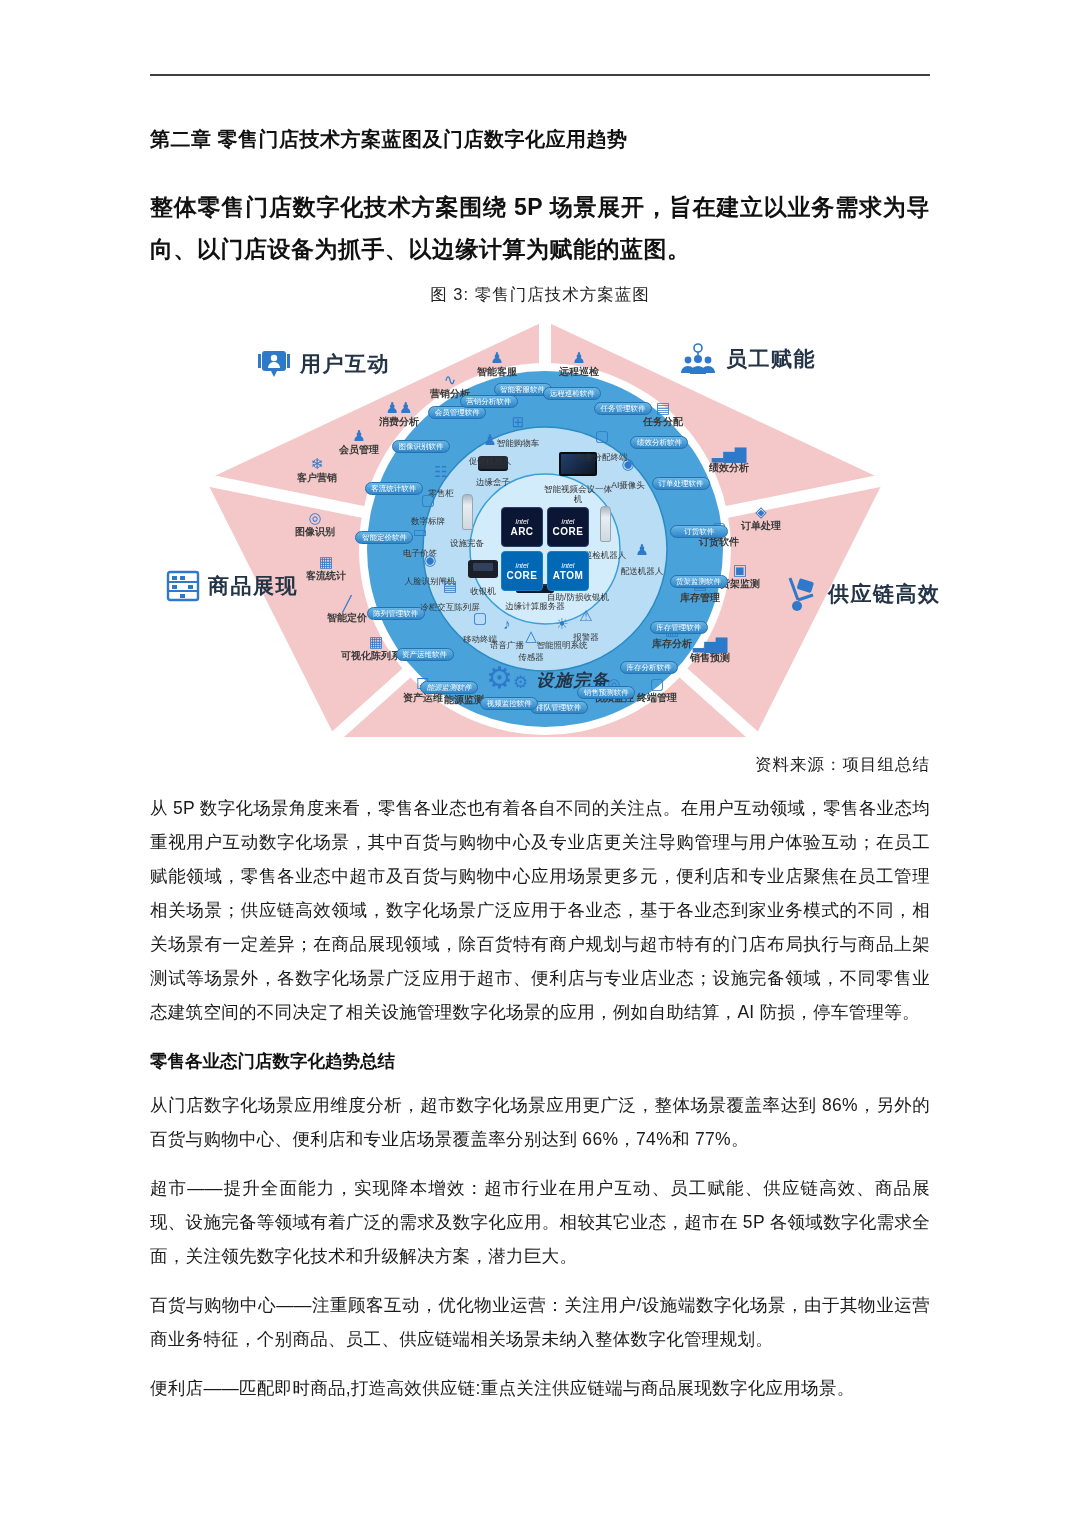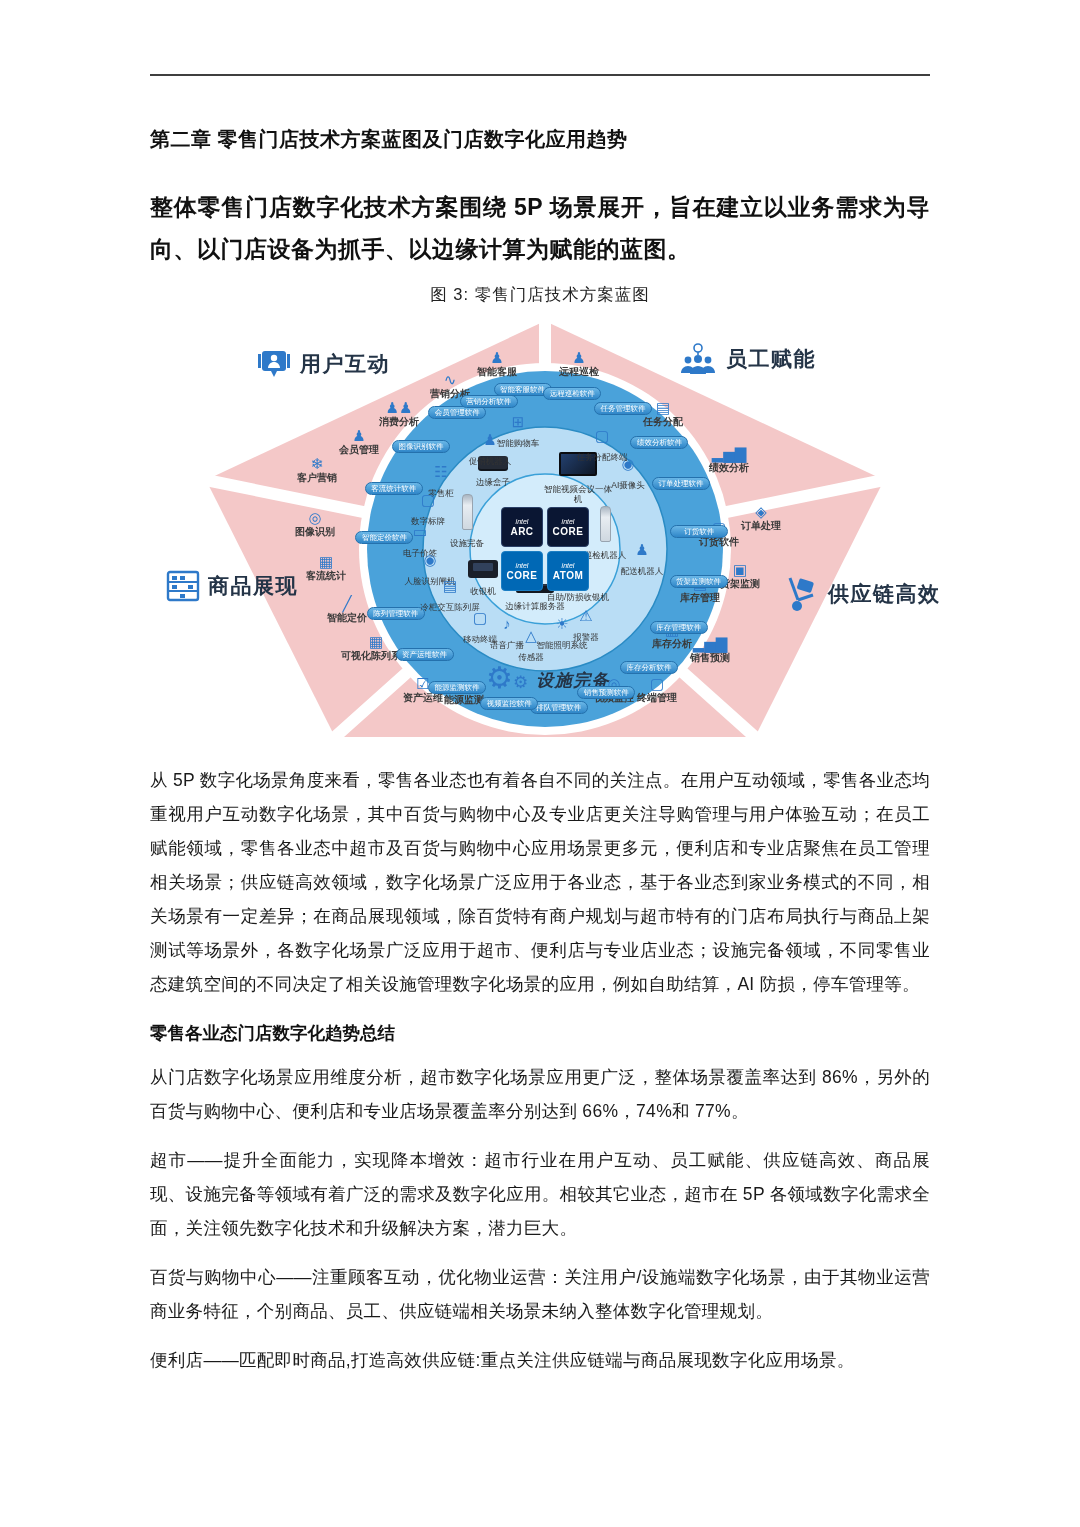--- a/index.html
+++ b/index.html
@@ -228,21 +228,21 @@
         <div class="pill" style="left: 444px; top: 85.7039px;">任务管理软件</div>
         <div class="pill" style="left: 480.417px; top: 120.277px;">绩效分析软件</div>
         <div class="pill" style="left: 502px; top: 160.922px;">订单处理软件</div>
         <div class="pill" style="left: 520.134px; top: 209.485px;">订货软件</div>
         <div class="pill" style="left: 519.504px; top: 259.266px;">货架监测软件</div>
         <div class="pill" style="left: 499.832px; top: 305px;">库存管理软件</div>
         <div class="pill" style="left: 470.061px; top: 344.903px;">库存分析软件</div>
         <div class="pill" style="left: 427.264px; top: 370.34px;">销售预测软件</div>
         <div class="pill" style="left: 379.725px; top: 385.124px;">排队管理软件</div>
         <div class="pill" style="left: 330.15px; top: 380.547px;">视频监控软件</div>
-        <div class="pill" style="left: 278px; top: 364.564px;">能源监测软件</div>
+        <div class="pill" style="left: 270px; top: 364.564px; font-style: italic;">能源监测软件</div>
         <div class="pill" style="left: 245.583px; top: 331.723px;">资产运维软件</div>
         <div class="pill" style="left: 216.833px; top: 291.078px;">陈列管理软件</div>
         <div class="pill" style="left: 205.385px; top: 214.978px;">智能定价软件</div>
         <div class="pill" style="left: 214.651px; top: 166.063px;">客流统计软件</div>
         <div class="pill" style="left: 241.965px; top: 124.44px;">图像识别软件</div>
         <div class="pill" style="left: 278.213px; top: 90.3123px;">会员管理软件</div>
         <div class="pill" style="left: 309.645px; top: 79.408px;">营销分析软件</div>
         <div class="dev" style="left: 307px; top: 140px;">
           <div class="shape shape-box"></div>
           <span class="dl">边缘盒子</span>
@@ -345,20 +345,21 @@
           <span class="b1">intel</span>
           <span class="b2">CORE</span>
         </div>
         <div class="chip chip-blue">
           <span class="b1">intel</span>
           <span class="b2">ATOM</span>
         </div>
       </div>
   </div>
 
+  <div class="source">资料来源：项目组总结</div>
 
   <p class="bodyp">从 5P 数字化场景角度来看，零售各业态也有着各自不同的关注点。在用户互动领域，零售各业态均重视用户互动数字化场景，其中百货与购物中心及专业店更关注导购管理与用户体验互动；在员工赋能领域，零售各业态中超市及百货与购物中心应用场景更多元，便利店和专业店聚焦在员工管理相关场景；供应链高效领域，数字化场景广泛应用于各业态，基于各业态到家业务模式的不同，相关场景有一定差异；在商品展现领域，除百货特有商户规划与超市特有的门店布局执行与商品上架测试等场景外，各数字化场景广泛应用于超市、便利店与专业店业态；设施完备领域，不同零售业态建筑空间的不同决定了相关设施管理数字化场景的应用，例如自助结算，AI 防损，停车管理等。</p>
   <h2 class="sub">零售各业态门店数字化趋势总结</h2>
   <p class="bodyp">从门店数字化场景应用维度分析，超市数字化场景应用更广泛，整体场景覆盖率达到 86%，另外的百货与购物中心、便利店和专业店场景覆盖率分别达到 66%，74%和 77%。</p>
   <p class="bodyp">超市——提升全面能力，实现降本增效：超市行业在用户互动、员工赋能、供应链高效、商品展现、设施完备等领域有着广泛的需求及数字化应用。相较其它业态，超市在 5P 各领域数字化需求全面，关注领先数字化技术和升级解决方案，潜力巨大。</p>
   <p class="bodyp">百货与购物中心——注重顾客互动，优化物业运营：关注用户/设施端数字化场景，由于其物业运营商业务特征，个别商品、员工、供应链端相关场景未纳入整体数字化管理规划。</p>
   <p class="bodyp">便利店——匹配即时商品,打造高效供应链:重点关注供应链端与商品展现数字化应用场景。</p>
 
 </div>
 

